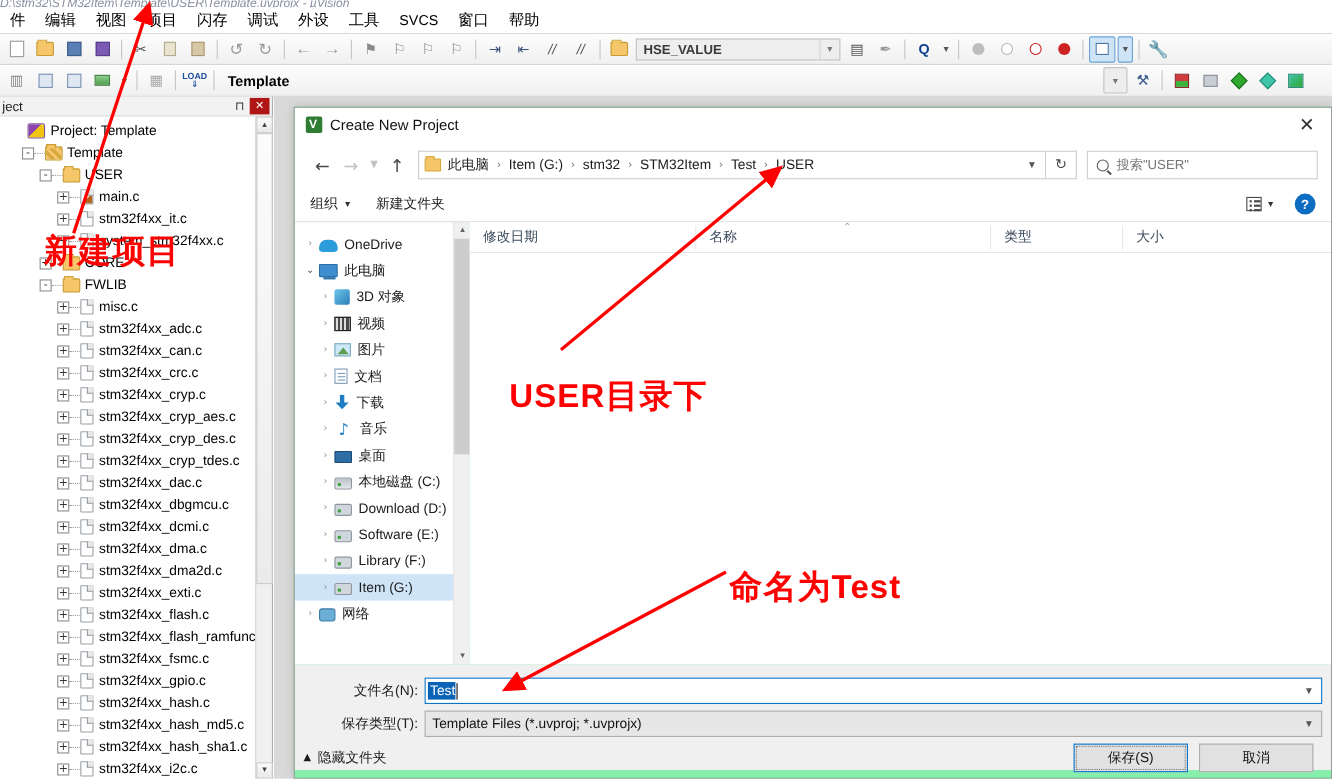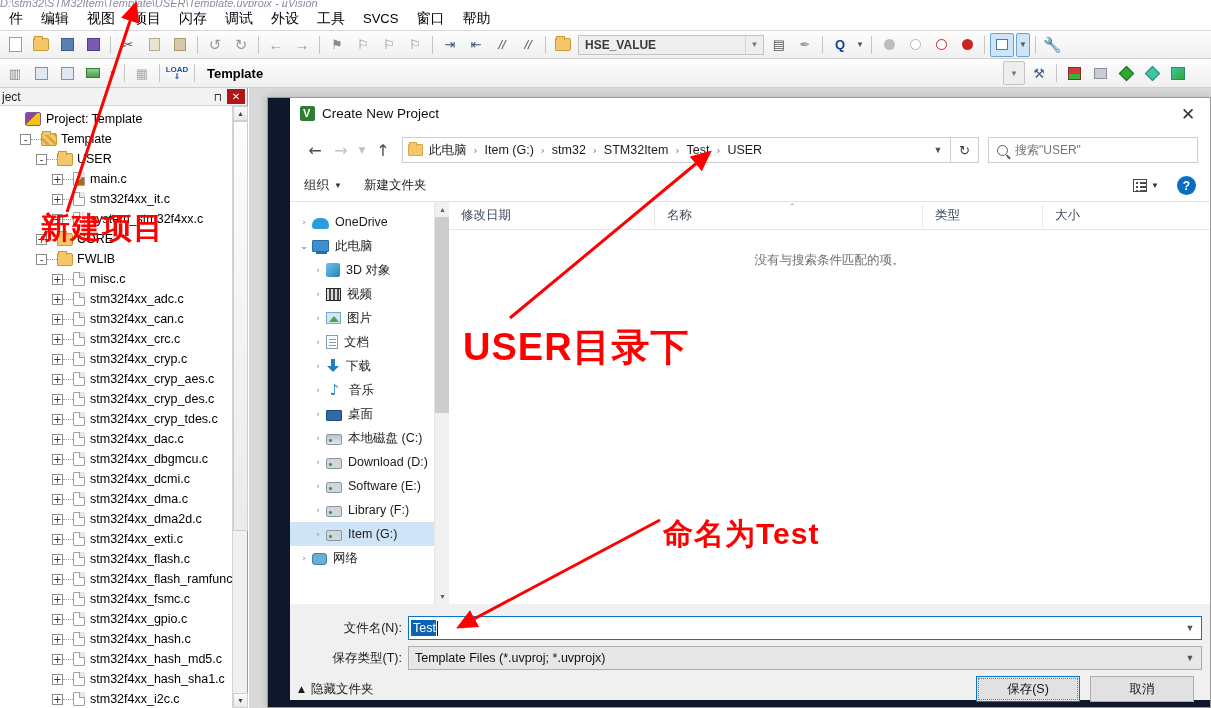--- a/index.html
+++ b/index.html
@@ -142,24 +142,23 @@
   .ts-dn { position:absolute; left:0; bottom:0; }
 
   .ide-body {
     position:absolute; left:249px; top:88px; width:962px; height:620px;
     background:#d9d9d9;
   }
 
   
   #dialog {
     position:absolute; left:267px; top:97px; width:944px; height:611px;
-    background:#0f172a; border:1px solid #9c9c9c;
+    background:#86efac; border:1px solid #9c9c9c;
     box-shadow:0 0 8px rgba(0,0,0,0.18);
     overflow:hidden;
-    padding-left:22px;
   }
   .dlg-title {
     height:32px; background:#ffffff; display:flex; align-items:center;
     padding-left:10px; border-bottom:1px solid #ffffff;
   }
   .keil-logo {
     width:15px; height:15px; margin-right:7px; flex:none;
     background:#2f7d32; border-radius:2px; position:relative;
   }
   .keil-logo:after {
@@ -342,21 +341,21 @@
     position:absolute; right:6px; top:-14px; font-size:15px; color:#cfd6de;
     white-space:nowrap; font-family:"Liberation Sans",sans-serif;
   }
 
   
   .annot {
     position:absolute; color:#ff0000; font-weight:bold; white-space:nowrap;
     font-family:"Liberation Sans","DejaVu Sans",sans-serif;
   }
   #an-new { left:40px; top:208px; font-size:30px; letter-spacing:1px; }
-  #an-user { left:463px; top:322px; font-size:38px; letter-spacing:1px; }
+  #an-user { left:463px; top:340px; font-size:30px; letter-spacing:1px; }
   #an-name { left:663px; top:514px; font-size:30px; letter-spacing:1px; }
   .arrow-svg { position:absolute; left:0; top:0; pointer-events:none; }
 </style>
 </head>
 <body>
 
 <div id="keil">
 
   <div class="titlebar-strip">D:\stm32\STM32Item\Template\USER\Template.uvprojx - µVision</div>
 
@@ -830,21 +829,20 @@
             <span>名称</span>
             <span class="sort-caret">⌃</span>
           </div>
           <div class="col" style="width: 120px;">
             <span>类型</span>
           </div>
           <div class="col" style="width: 100px;">
             <span>大小</span>
           </div>
         </div>
-      <div class="empty-msg">没有与搜索条件匹配的项。</div>
     </div>
   </div>
 
   <div class="dlg-bottom">
     <div class="frow">
       <span class="flabel">文件名(N):</span>
       <span class="finput">
         <span class="selval">Test</span>
         <span class="caret"></span>
         <span class="fdrop">▼</span>

